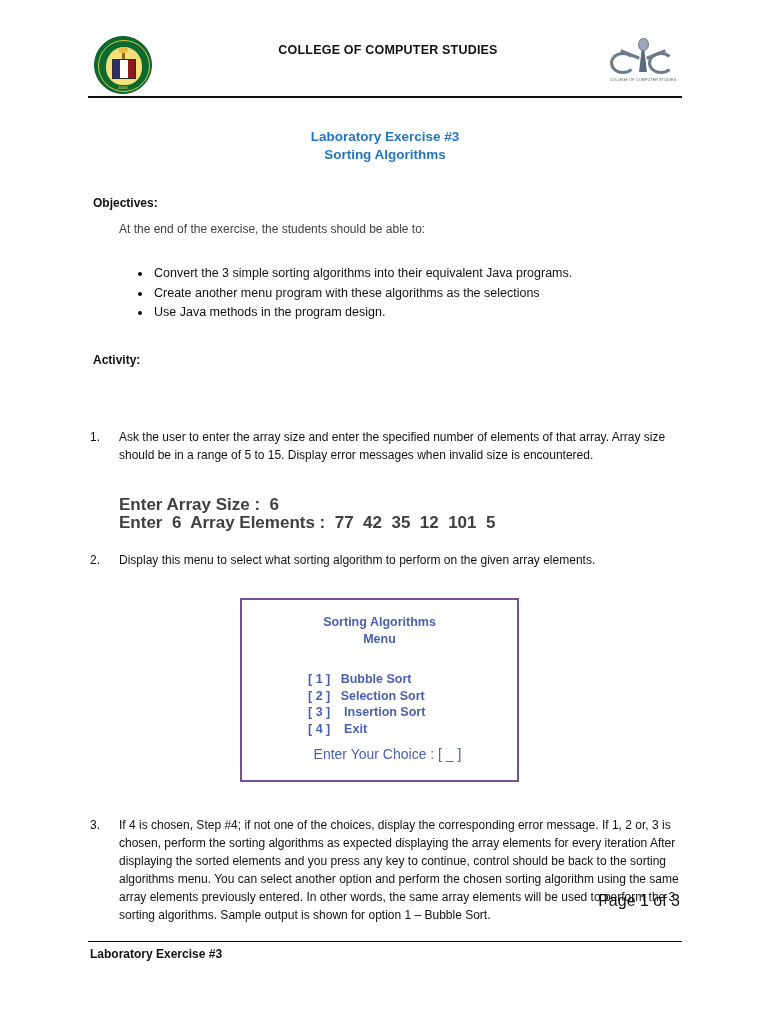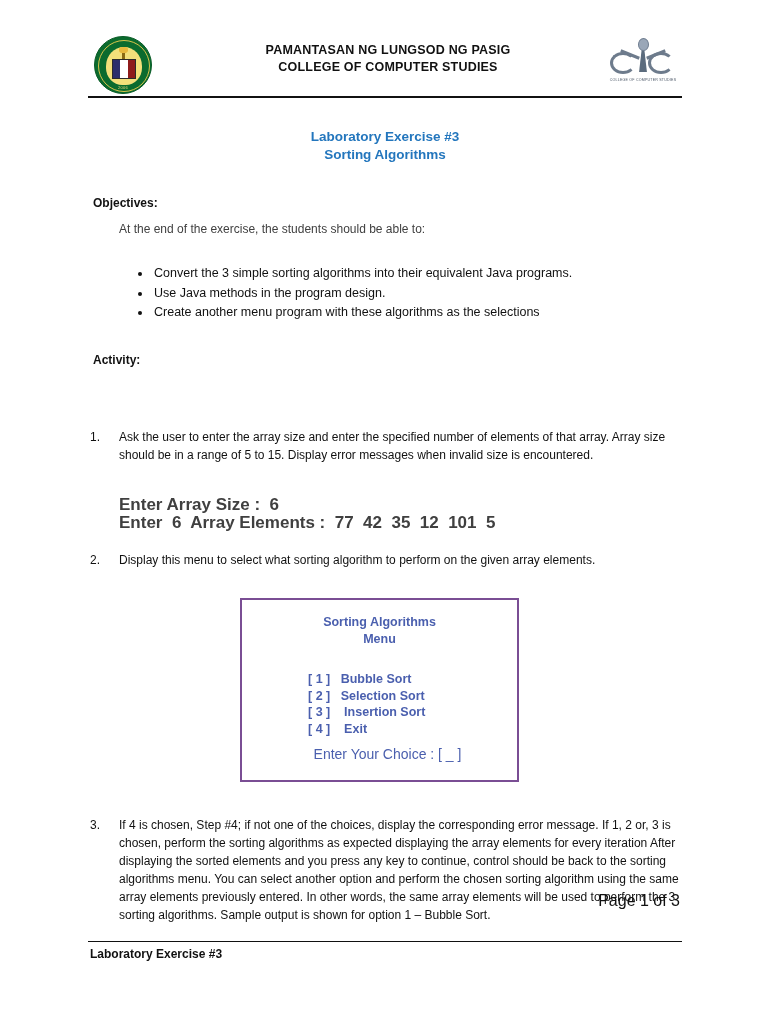--- a/index.html
+++ b/index.html
@@ -373,21 +373,20 @@
             <div class="sq a"></div>
             <div class="sq b"></div>
             <div class="sq c"></div>
           </div>
         </div>
         <div class="seal-year">2006</div>
       </div>
     </div>
 
     <div class="header-titles">
-      <div class="line">PAMANTASAN NG LUNGSOD NG PASIG</div>
       <div class="line">COLLEGE OF COMPUTER STUDIES</div>
     </div>
 
     <div class="logo-right">
       <div class="ccs">
         <div class="ccs-c left"></div>
         <div class="ccs-c right"></div>
         <div class="ccs-arm l"></div>
         <div class="ccs-arm r"></div>
         <div class="ccs-body"></div>
@@ -402,22 +401,22 @@
   <div class="doc-title">
     <div class="t">Laboratory Exercise #3</div>
     <div class="t">Sorting Algorithms</div>
   </div>
 
   <div class="sect-head" id="objectives-head">Objectives:</div>
   <div class="intro-line">At the end of the exercise, the students should be able to:</div>
 
   <ul class="bullets">
     <li>Convert the 3 simple sorting algorithms into their equivalent Java programs.</li>
+    <li>Create another menu program with these algorithms as the selections</li>
     <li>Use Java methods in the program design.</li>
-    <li>Create another menu program with these algorithms as the selections</li>
   </ul>
 
   <div class="sect-head" id="activity-head">Activity:</div>
 
   <div class="step" id="step-1">
     <span class="num">1.</span>
     <span class="body">Ask the user to enter the array size and enter the specified number of elements of that array.  Array size should be in a range of 5 to 15. Display error messages when invalid size is encountered.</span>
   </div>
 
   <div class="sample-io"><span>Enter Array Size :  6</span>

